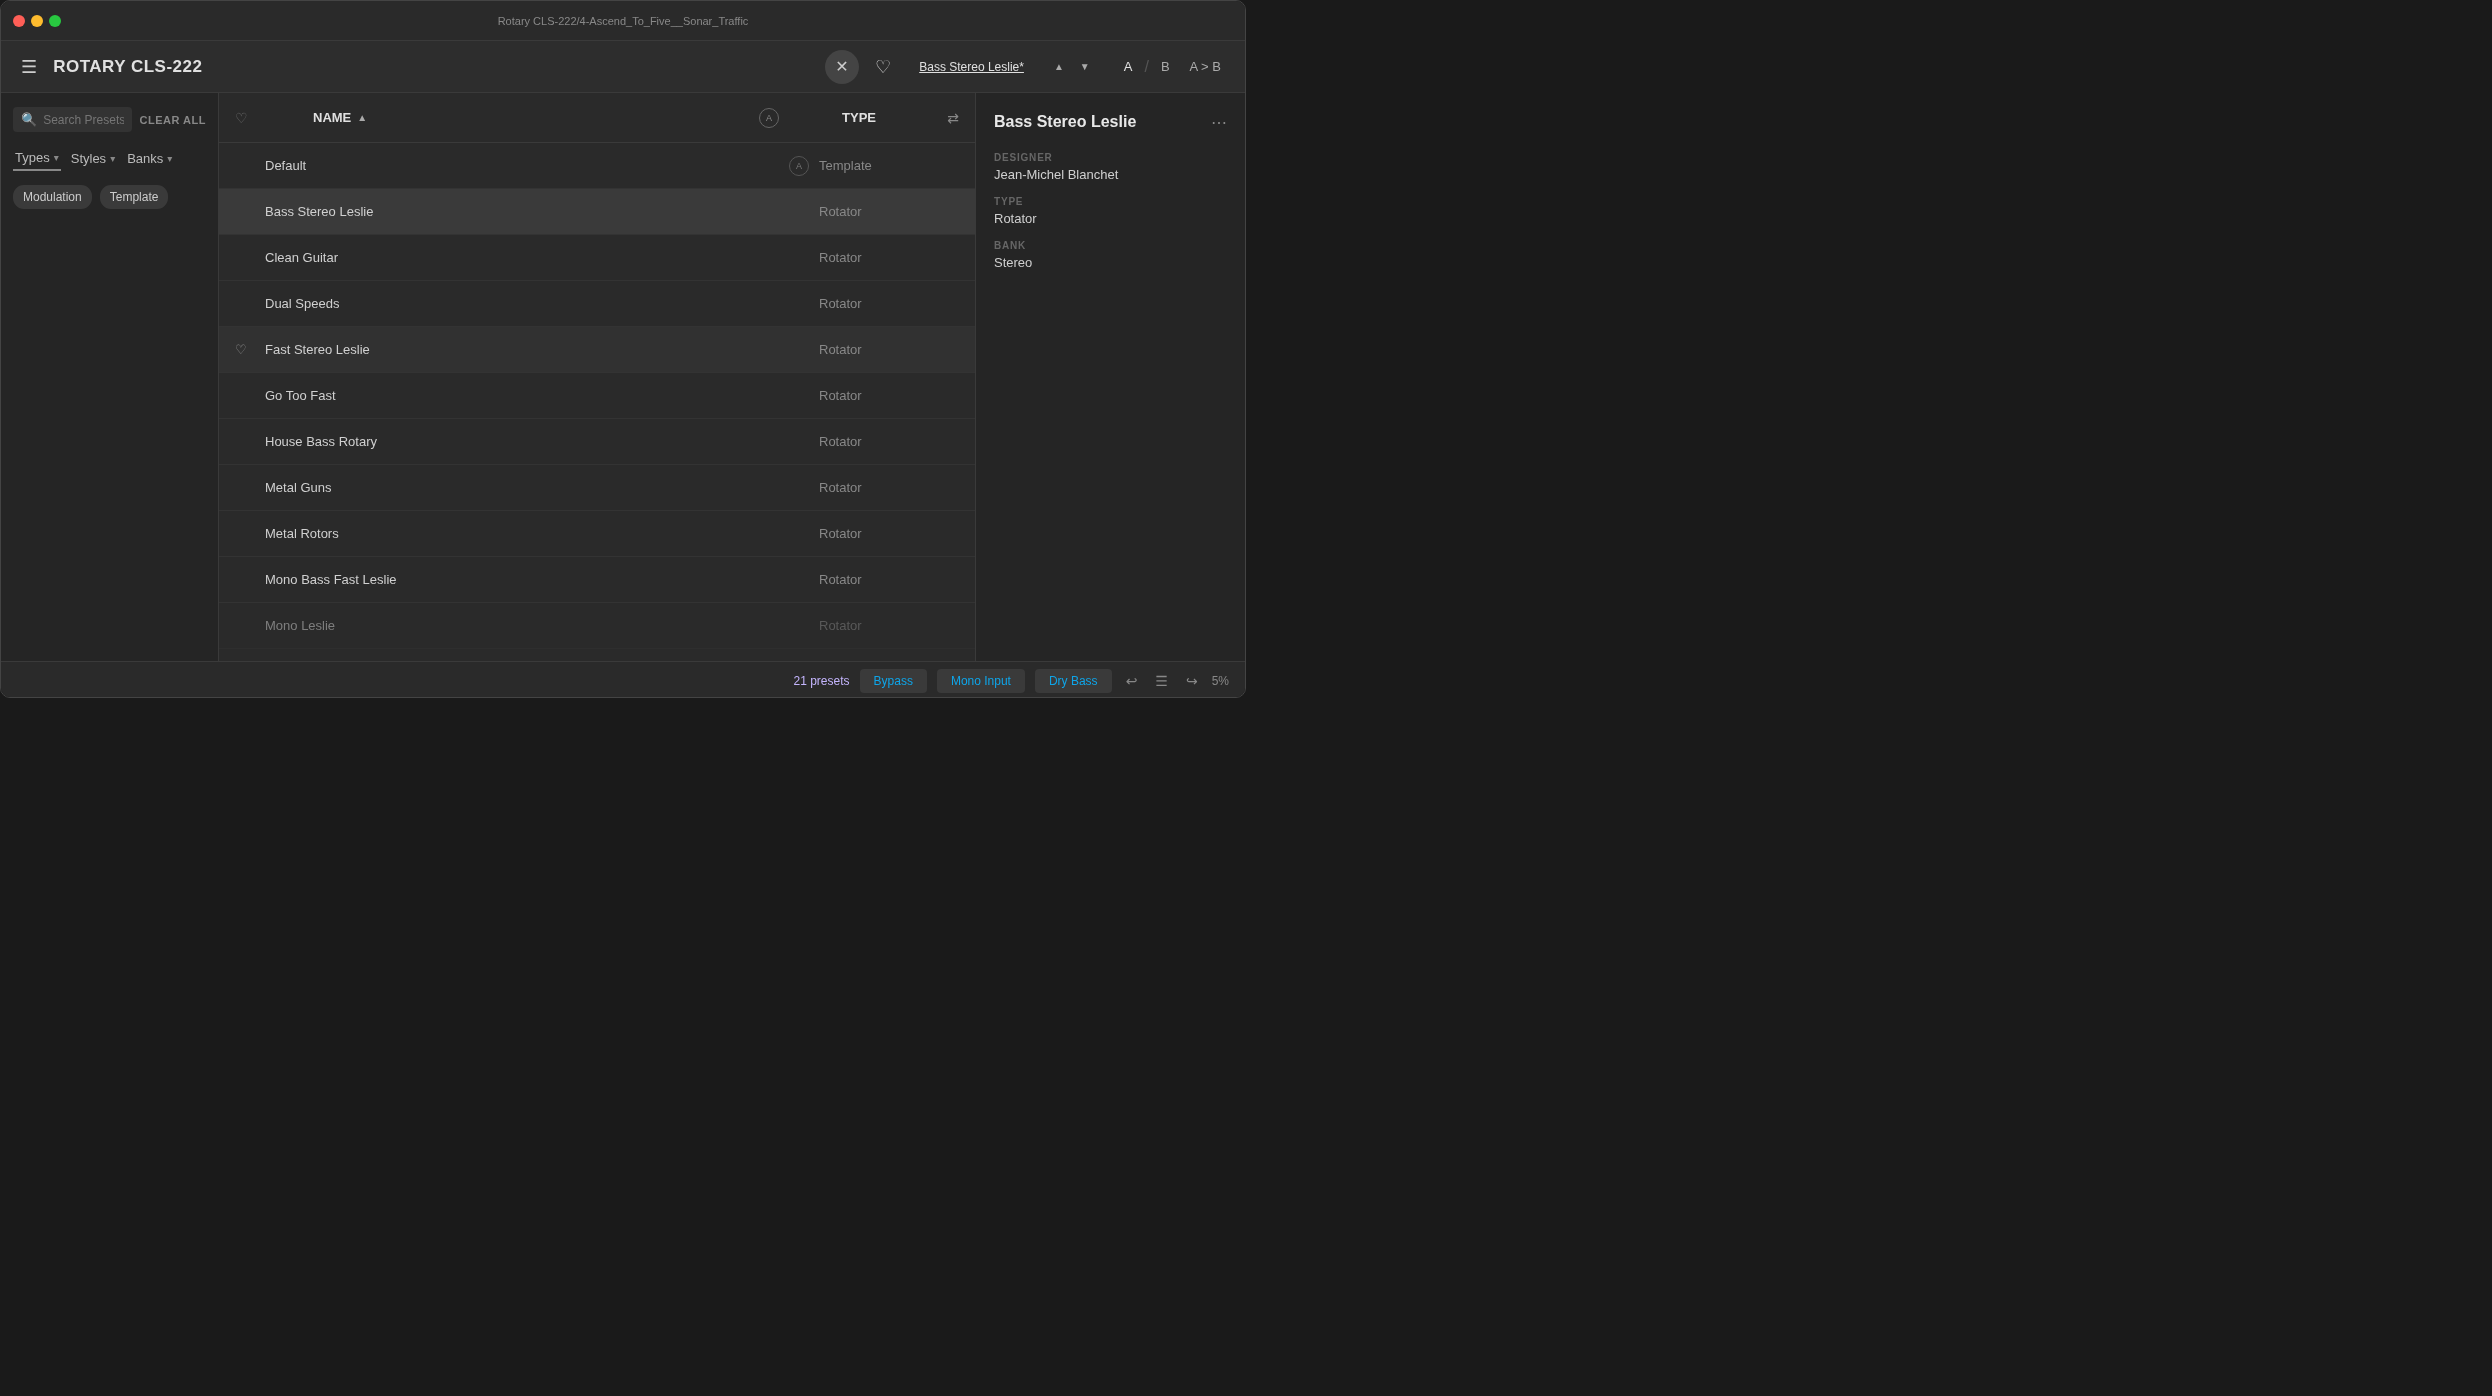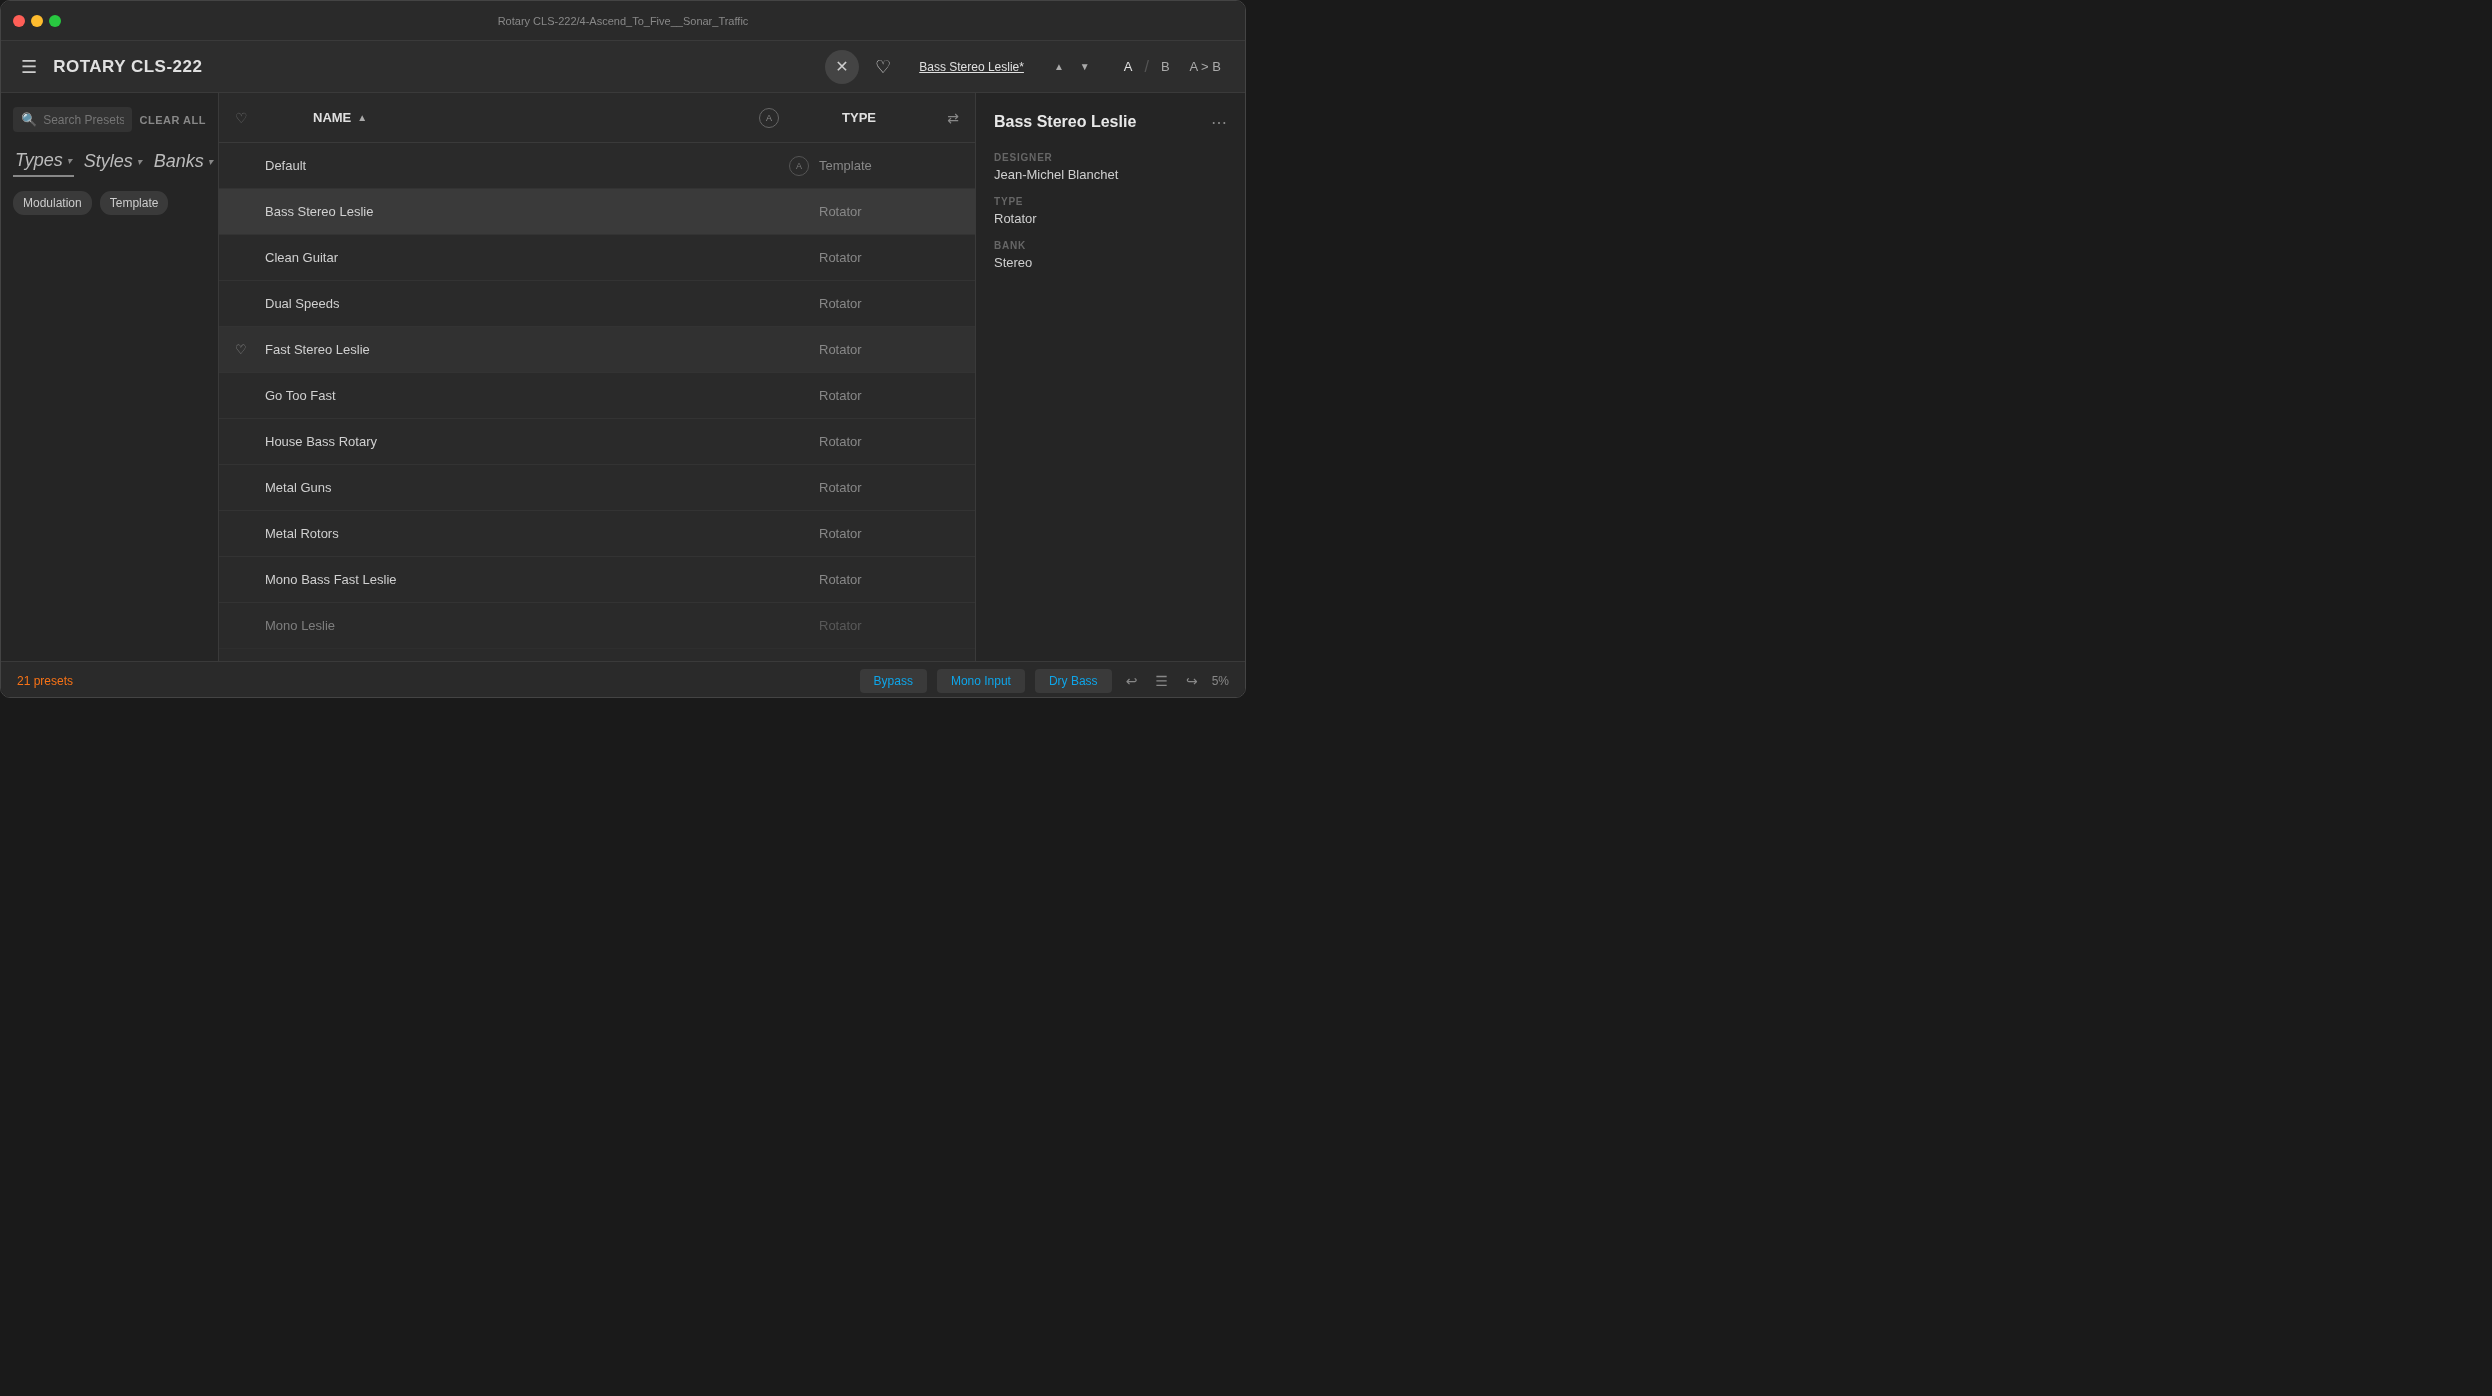--- a/index.html
+++ b/index.html
@@ -190,27 +190,26 @@
       white-space: nowrap;
     }
     .filter-row {
       display: flex;
       gap: 8px;
     }
     .filter-btn {
       background: none;
       border: none;
       color: #bbb;
-      font-size: 18px;
+      font-size: 13px;
       cursor: pointer;
       padding: 4px 2px;
       display: flex;
       align-items: center;
       gap: 4px;
-      font-style: italic;
     }
     .filter-btn::after {
       content: '▾';
       font-size: 10px;
       color: #888;
     }
     .filter-btn.active {
       border-bottom: 2px solid #888;
     }
     .tags-row {
@@ -400,22 +399,23 @@
       height: 38px;
       background: #2a2a2a;
       border-top: 1px solid #3a3a3a;
       display: flex;
       align-items: center;
       padding: 0 16px;
       gap: 10px;
     }
     .presets-count {
       font-size: 12px;
-      color: #f97316;
+      color: #c4b5fd;
       flex: 1;
+      text-align: right;
     }
     .bottom-btn {
       background: #3a3a3a;
       border: none;
       border-radius: 4px;
       color: #0ea5e9;
       font-size: 12px;
       padding: 5px 14px;
       cursor: pointer;
     }

